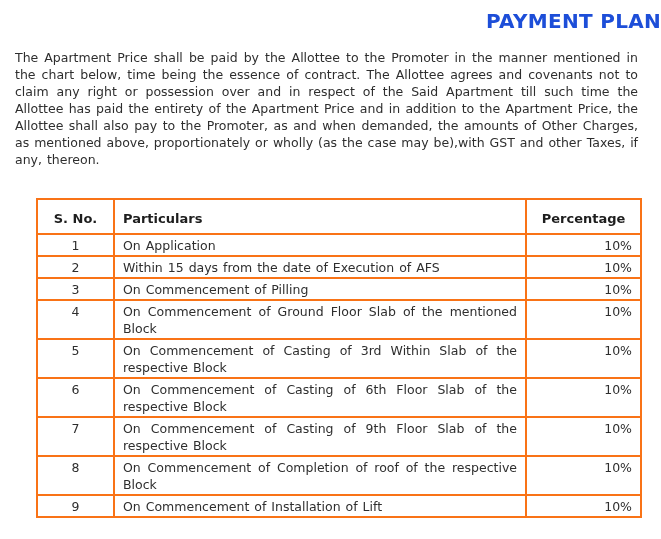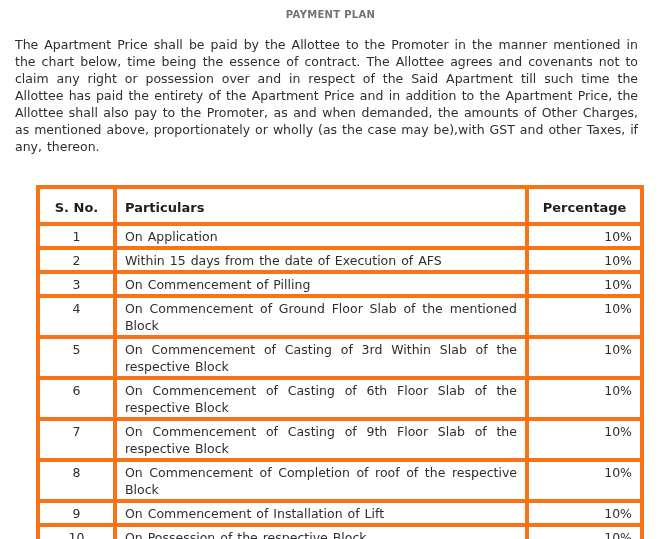--- a/index.html
+++ b/index.html
@@ -11,44 +11,44 @@
     width: 661px;
     height: 539px;
     overflow: hidden;
     font-family: "DejaVu Sans", "Liberation Sans", sans-serif;
     color: #2e2e2e;
     -webkit-font-smoothing: antialiased;
   }
   .doc-title {
     margin: 0;
     padding-top: 9px;
-    text-align: center;
-    font-size: 10px;
+    text-align: right;
+    font-size: 20px;
     font-weight: bold;
     letter-spacing: 0.3px;
-    color: #737373;
+    color: #1d4ed8;
   }
   .intro {
     margin: 16px 23px 16px 15px;
     text-align: justify;
     font-size: 12.5px;
     line-height: 17px;
     word-spacing: 1px;
   }
   table.payment-table {
     border-collapse: collapse;
     table-layout: fixed;
     width: 604px;
     margin: 30px 0 0 36px;
     font-size: 12.5px;
     color: #2e2e2e;
   }
   table.payment-table th,
   table.payment-table td {
-    border: 4px solid #f97316;
+    border: 2px solid #f97316;
     vertical-align: top;
     line-height: 17px;
   }
   col.col-sno { width: 77px; }
   col.col-part { width: 412px; }
   col.col-pct { width: 115px; }
   table.payment-table th {
     font-weight: bold;
     font-size: 13px;
     color: #1e1e1e;
@@ -125,21 +125,16 @@
       <tr>
         <td class="c-sno">8</td>
         <td class="c-part">On Commencement of Completion of roof of the respective Block</td>
         <td class="c-pct">10%</td>
       </tr>
       <tr>
         <td class="c-sno">9</td>
         <td class="c-part">On Commencement of Installation of Lift</td>
         <td class="c-pct">10%</td>
       </tr>
-      <tr>
-        <td class="c-sno">10</td>
-        <td class="c-part">On Possession of the respective Block</td>
-        <td class="c-pct">10%</td>
-      </tr>
     </tbody>
   </table>
 
 </div>
 
 </body></html>

